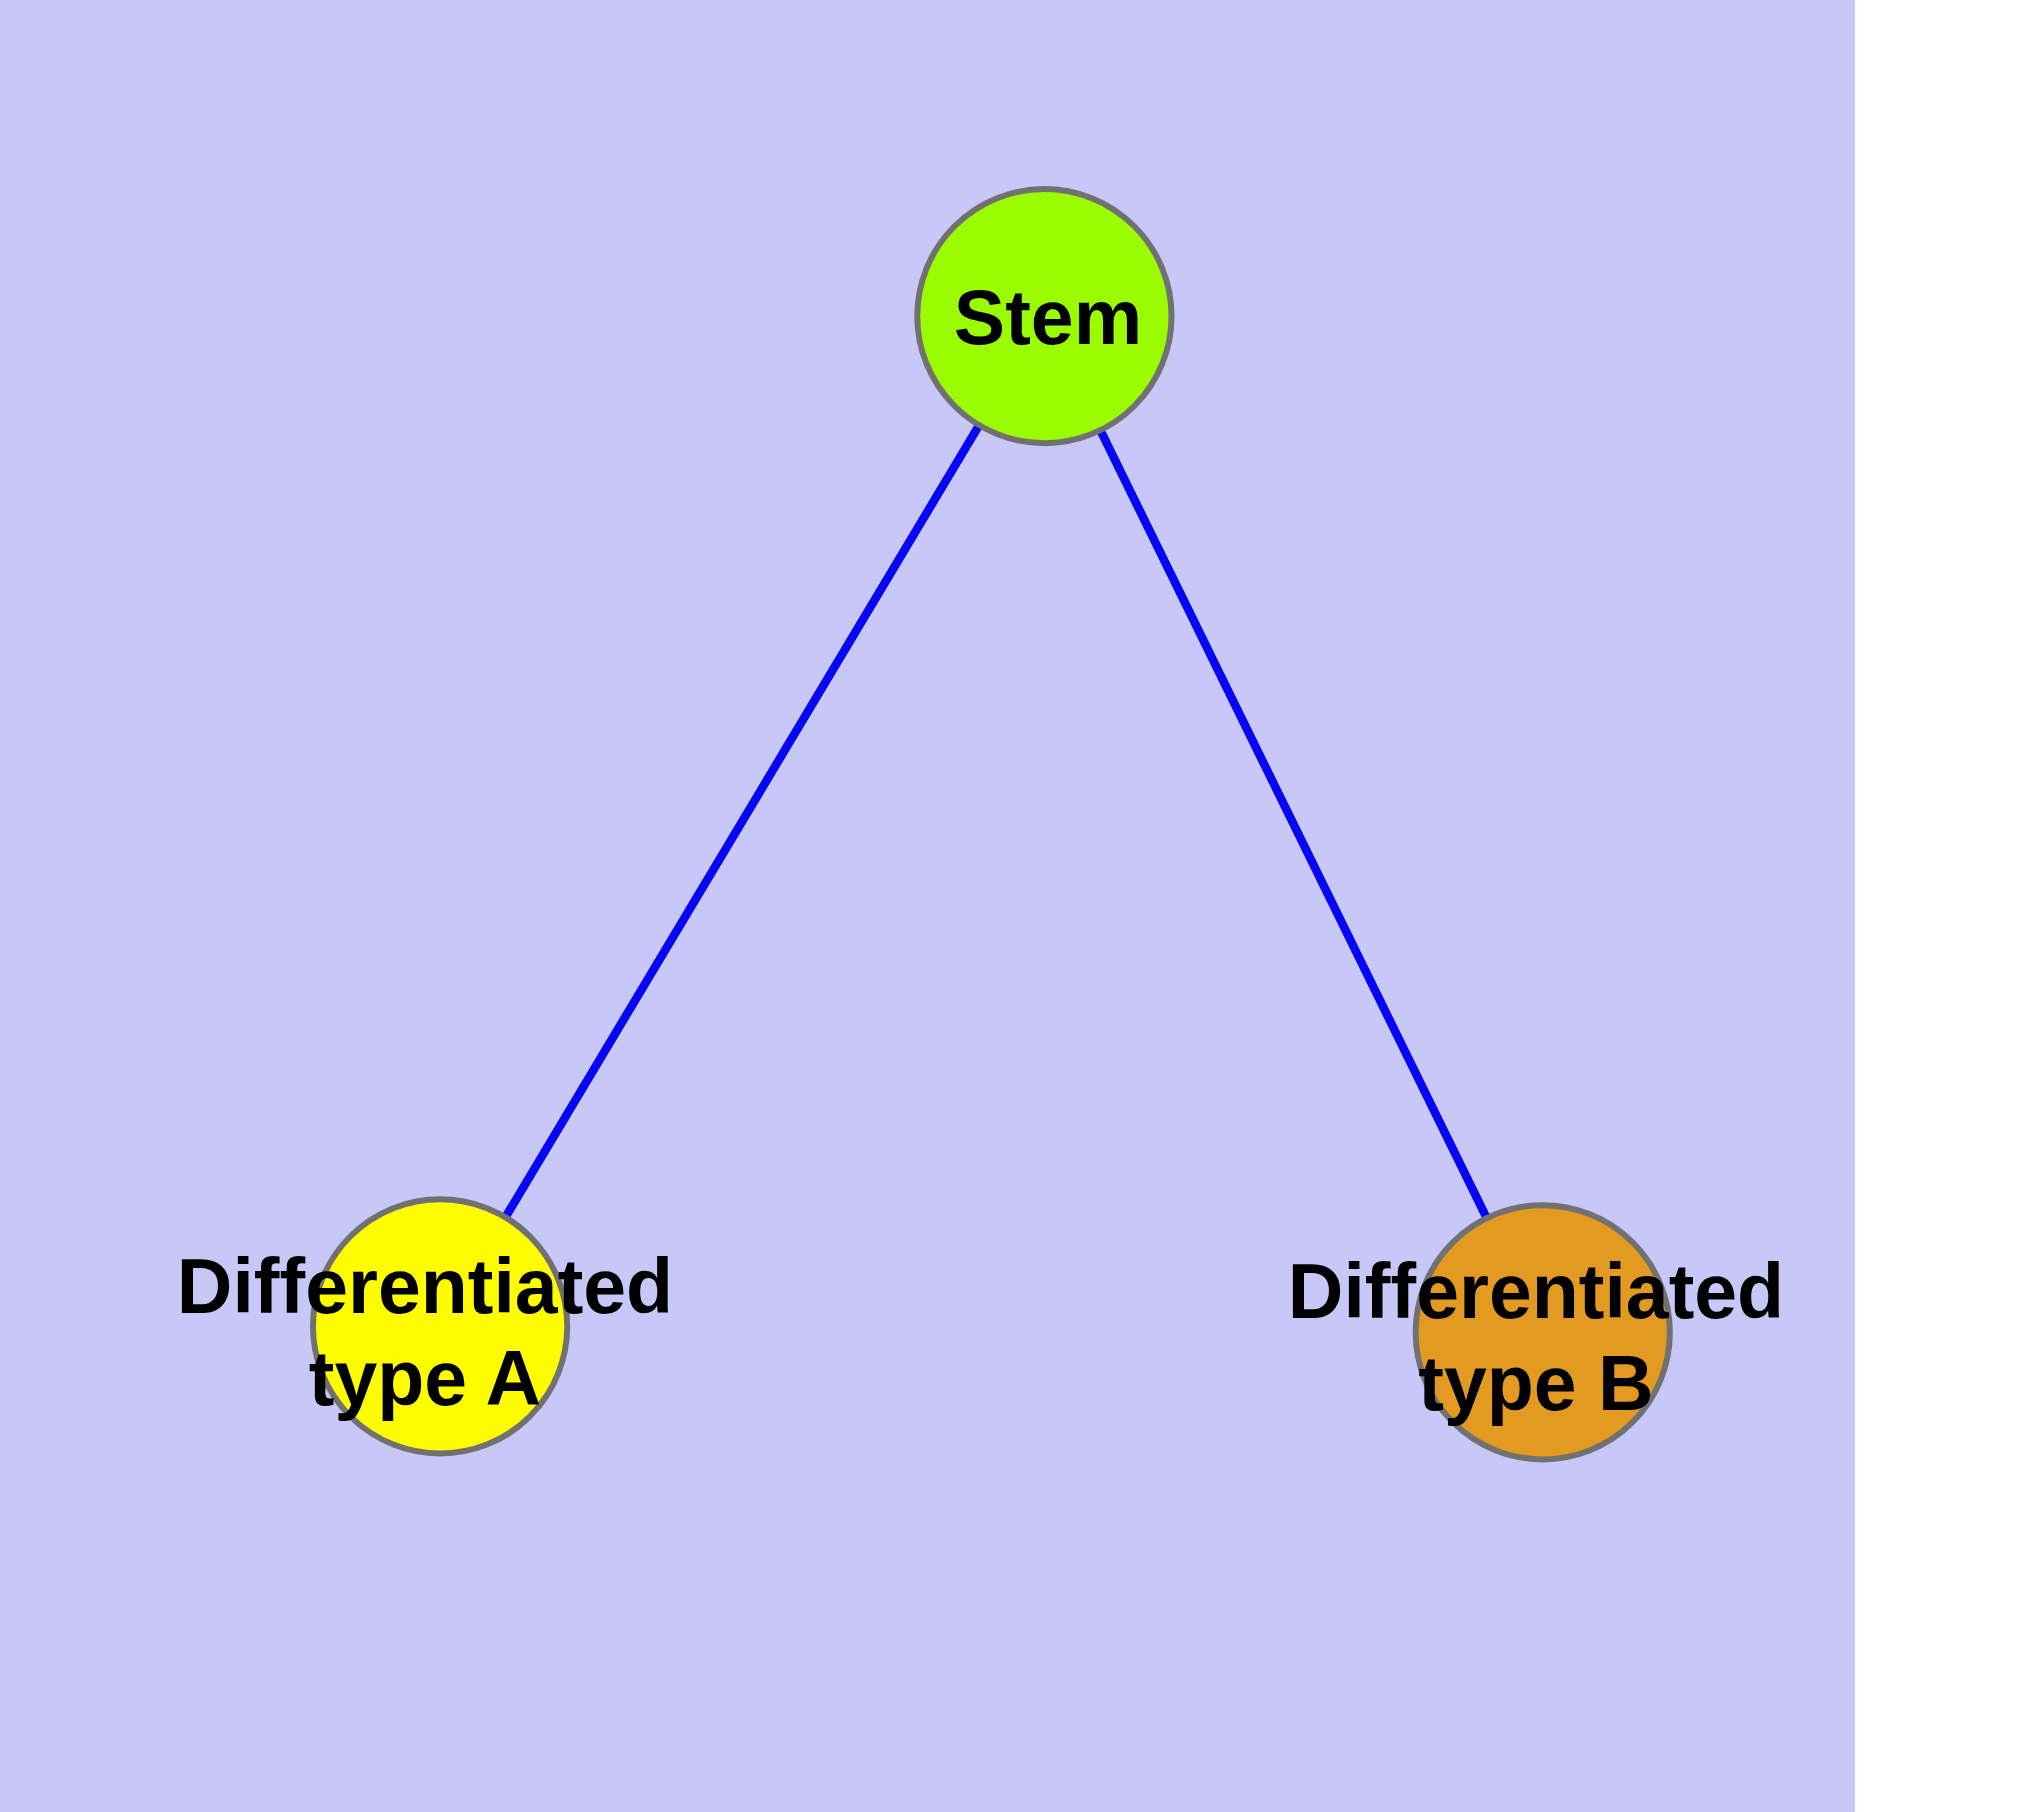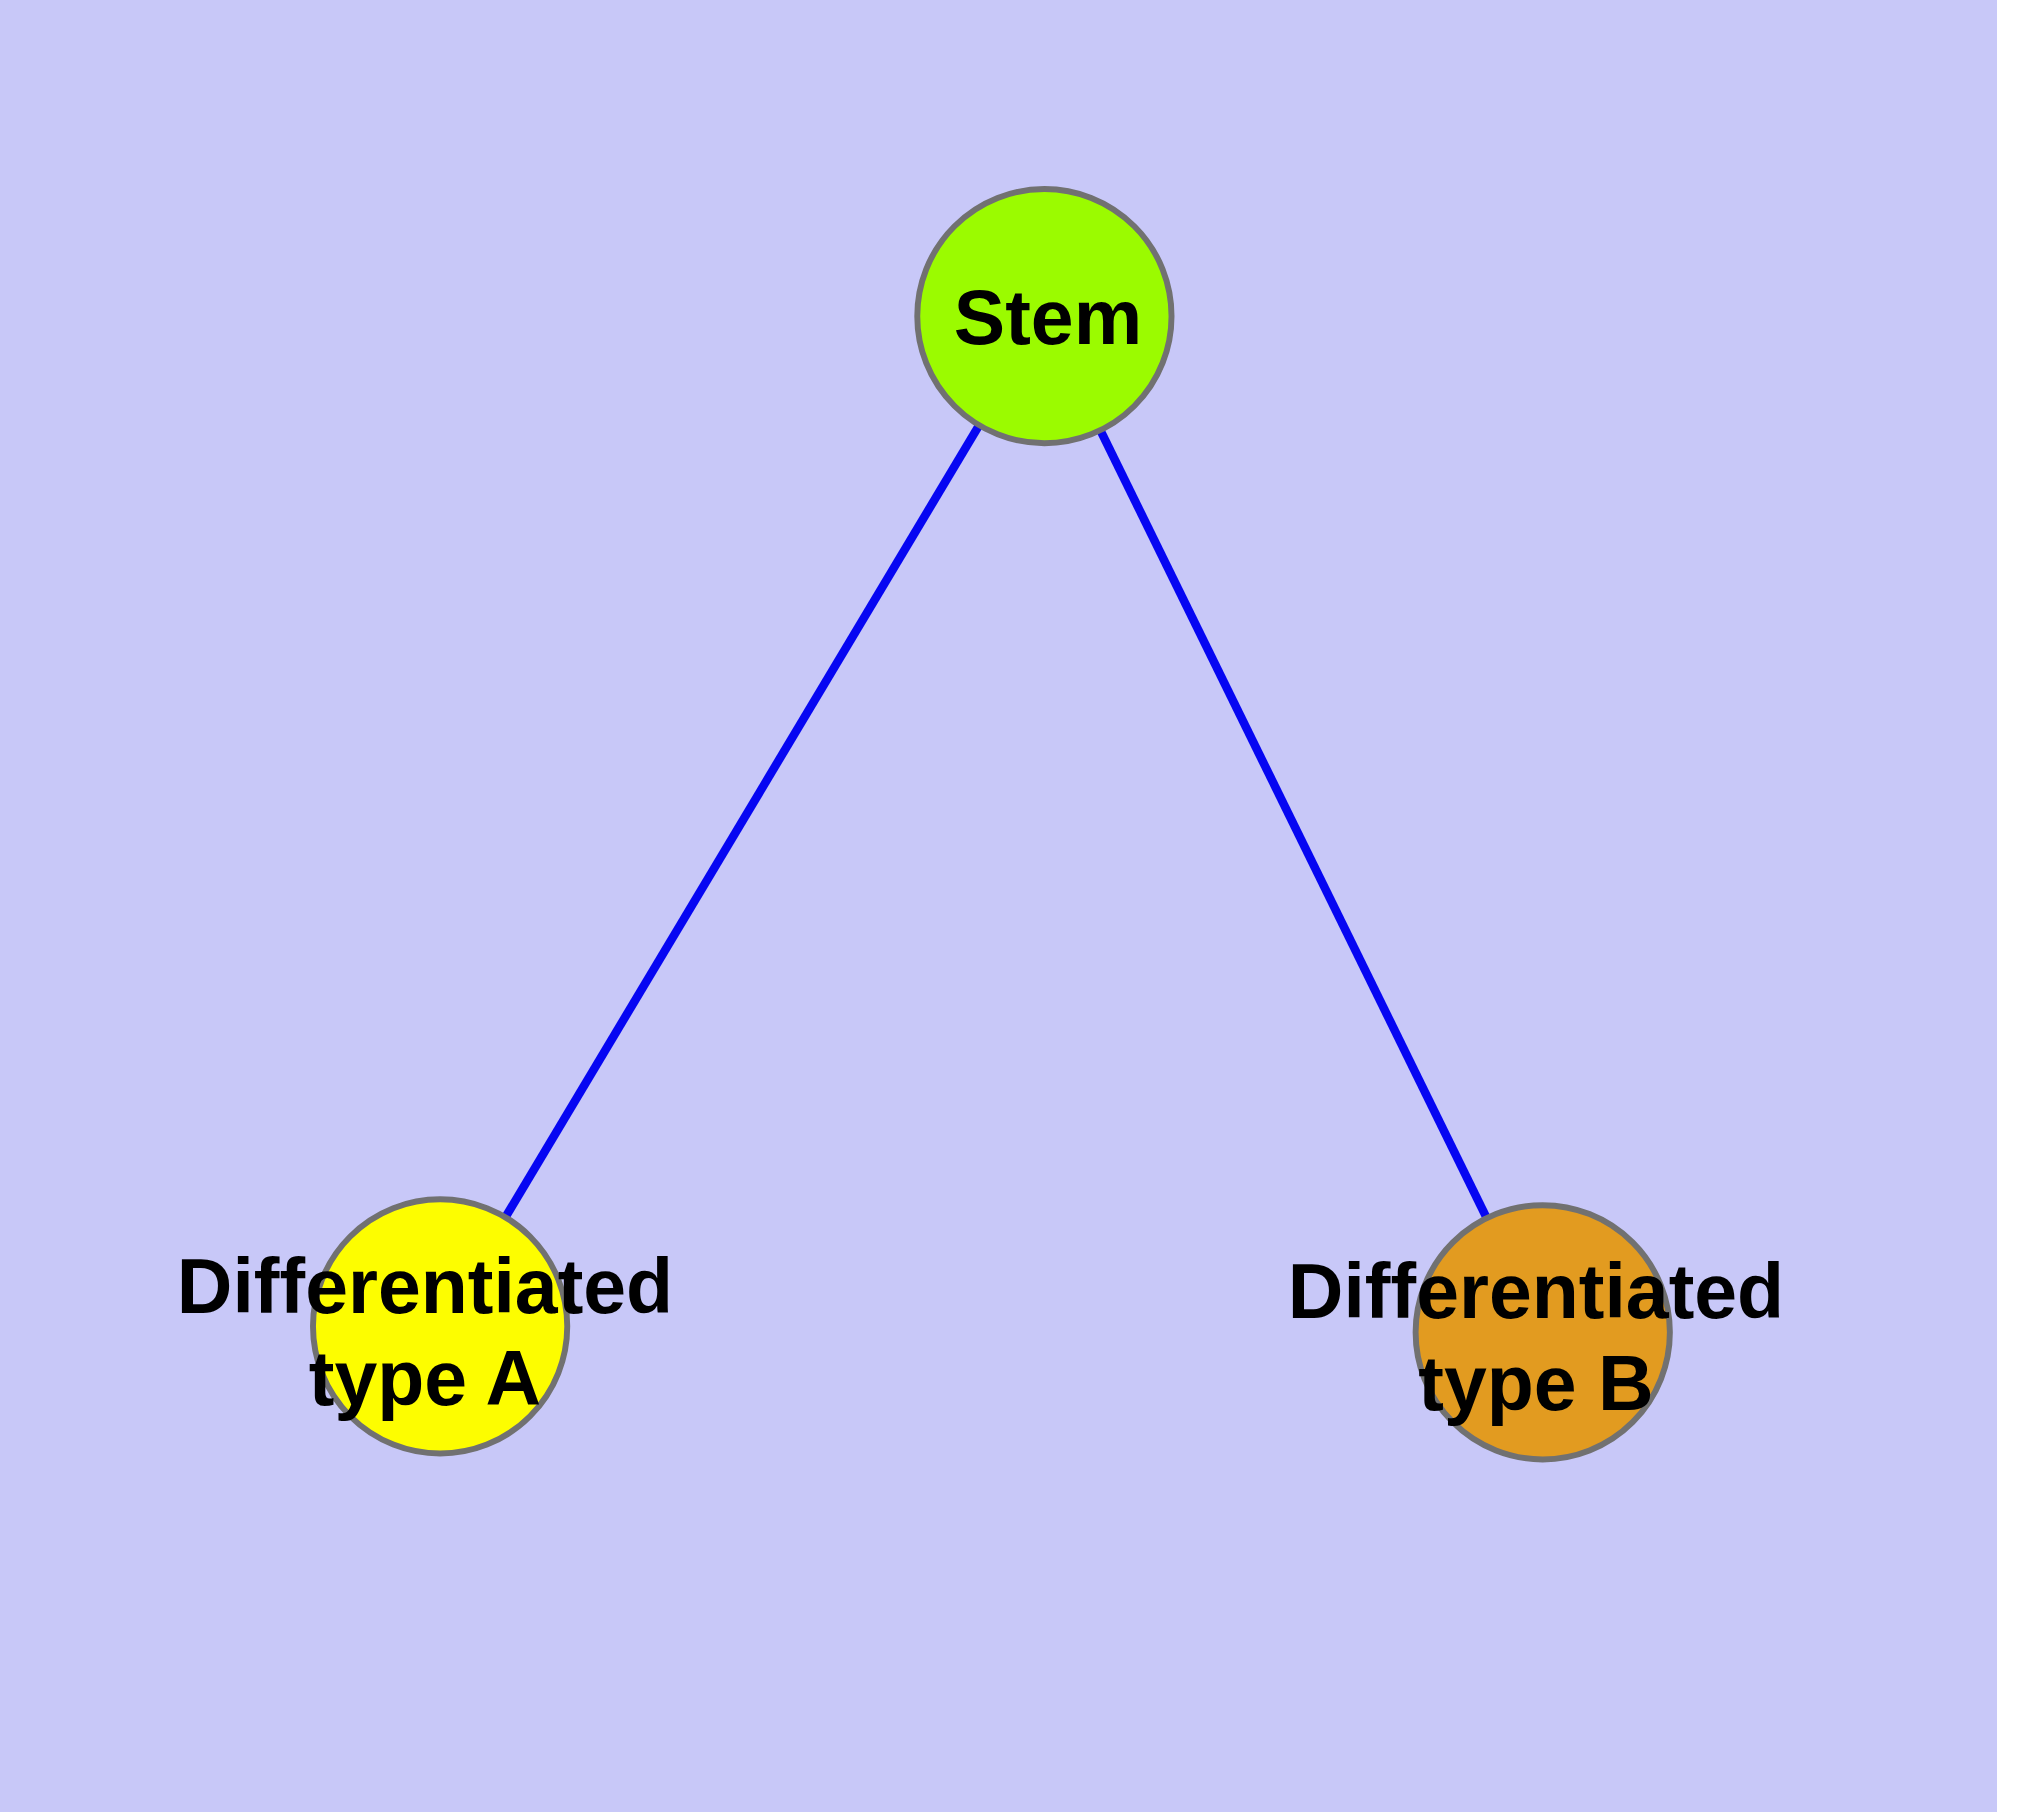--- a/index.html
+++ b/index.html
@@ -1,21 +1,21 @@
 <!DOCTYPE html>
 <html style="font-size:13.6px"><head>
 <meta charset="utf-8">
 <style>
   html, body {
     margin: 0;
     padding: 0;
   }
   #canvas {
     position: relative;
-    width: 1997px;
+    width: 1855px;
     height: 1812px;
     overflow: hidden;
     font-family: "Liberation Sans", sans-serif;
   }
   #graph-svg {
     position: absolute;
     left: 0;
     top: 0;
   }
   .node-label {

